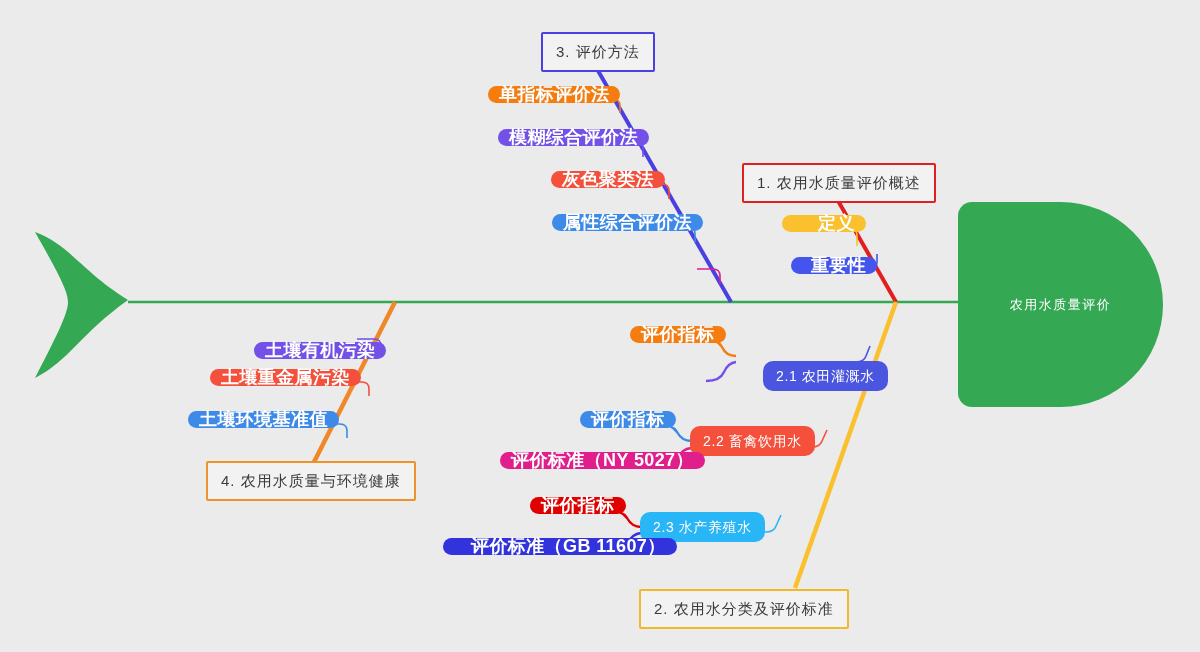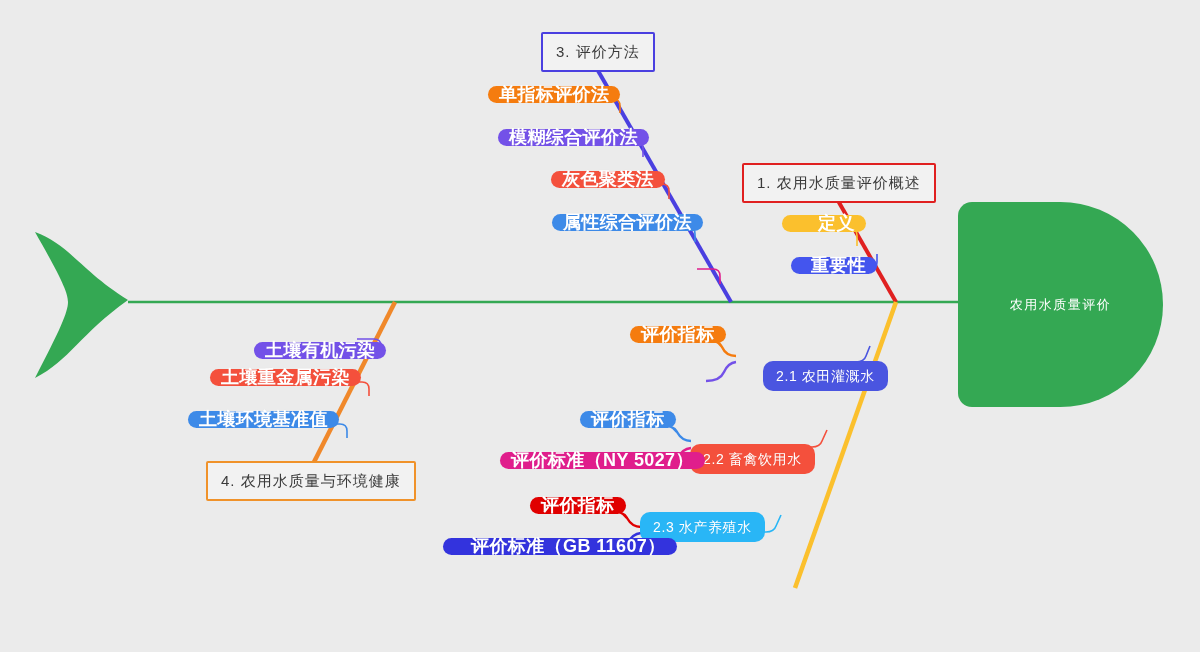--- a/index.html
+++ b/index.html
@@ -144,25 +144,26 @@
   <div class="node pill" style="left:782px; top:215px; background:#fbc02d;padding-left:36px;">定义</div>
   <div class="node pill" style="left:791px; top:257px; background:#4455ee;padding-left:20px;">重要性</div>
 
   <div class="node cat" style="left:541px; top:32px; border-color:#4a3fe0;">3. 评价方法</div>
 
   <div class="node pill" style="left:488px; top:86px; background:#f57c0f;">单指标评价法</div>
   <div class="node pill" style="left:498px; top:129px; background:#7351e8;border-radius:12px;">模糊综合评价法</div>
   <div class="node pill" style="left:551px; top:171px; background:#f4503c;">灰色聚类法</div>
   <div class="node pill" style="left:552px; top:214px; background:#3d8ae8;">属性综合评价法</div>
 
+  <div class="node cat" style="left:639px; top:589px; border-color:#f0b92a;">2. 农用水分类及评价标准</div>
 
   <div class="node pill mid" style="left:735px; top:361px; background:#4a55e0;margin-left:28px;">2.1 农田灌溉水</div>
   <div class="node pill" style="left:630px; top:326px; background:#f57c0f;">评价指标</div>
 
-  <div class="node pill mid" style="left:690px; top:444px; background:#f4503c;">2.2 畜禽饮用水</div>
+  <div class="node pill mid" style="left:690px; top:426px; background:#f4503c;">2.2 畜禽饮用水</div>
   <div class="node pill" style="left:580px; top:411px; background:#3d8ae8;">评价指标</div>
   <div class="node pill" style="left:500px; top:452px; background:#e01e8c;text-align:center;">评价标准（NY 5027）</div>
 
   <div class="node pill mid" style="left:640px; top:512px; background:#29b6f6;">2.3 水产养殖水</div>
   <div class="node pill" style="left:530px; top:497px; background:#e00000;">评价指标</div>
   <div class="node pill" style="left:443px; top:538px; background:#3333dd;padding-left:28px;">评价标准（GB 11607）</div>
 
   <div class="node cat" style="left:206px; top:461px; border-color:#f0922a;">4. 农用水质量与环境健康</div>
 
   <div class="node pill" style="left:254px; top:326px; background:#7351e8;margin-top:16px;">土壤有机污染</div>

